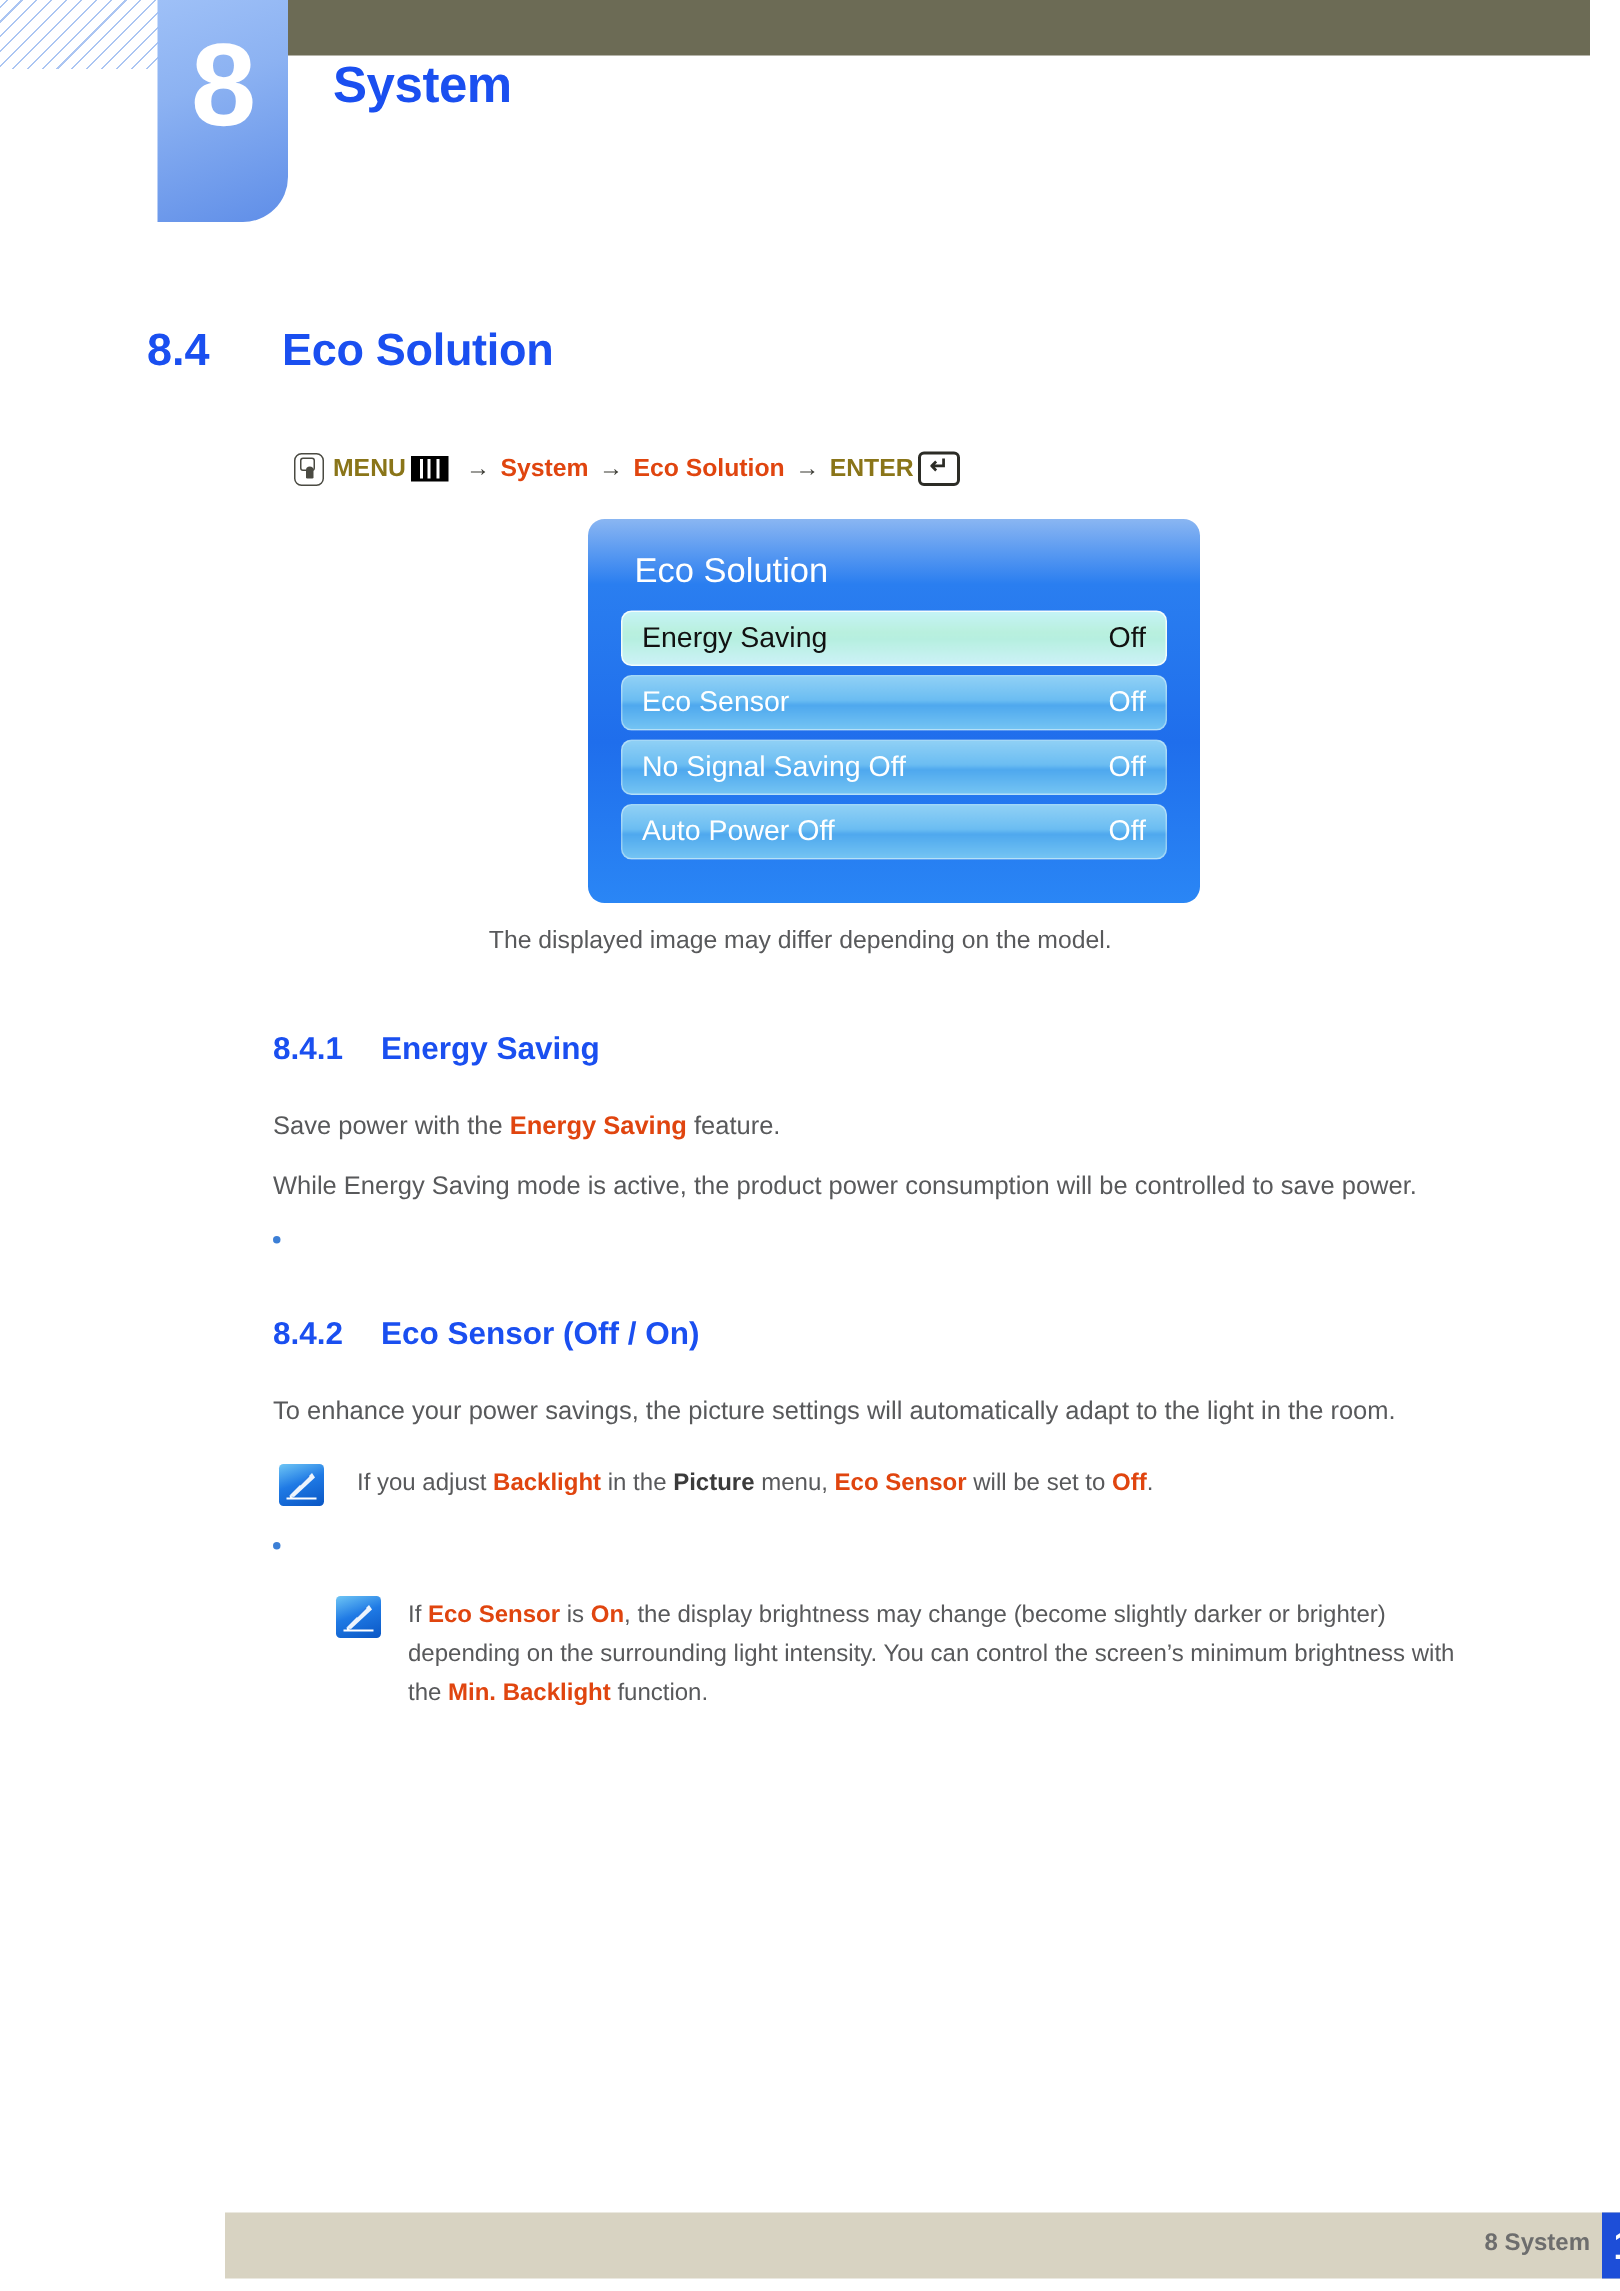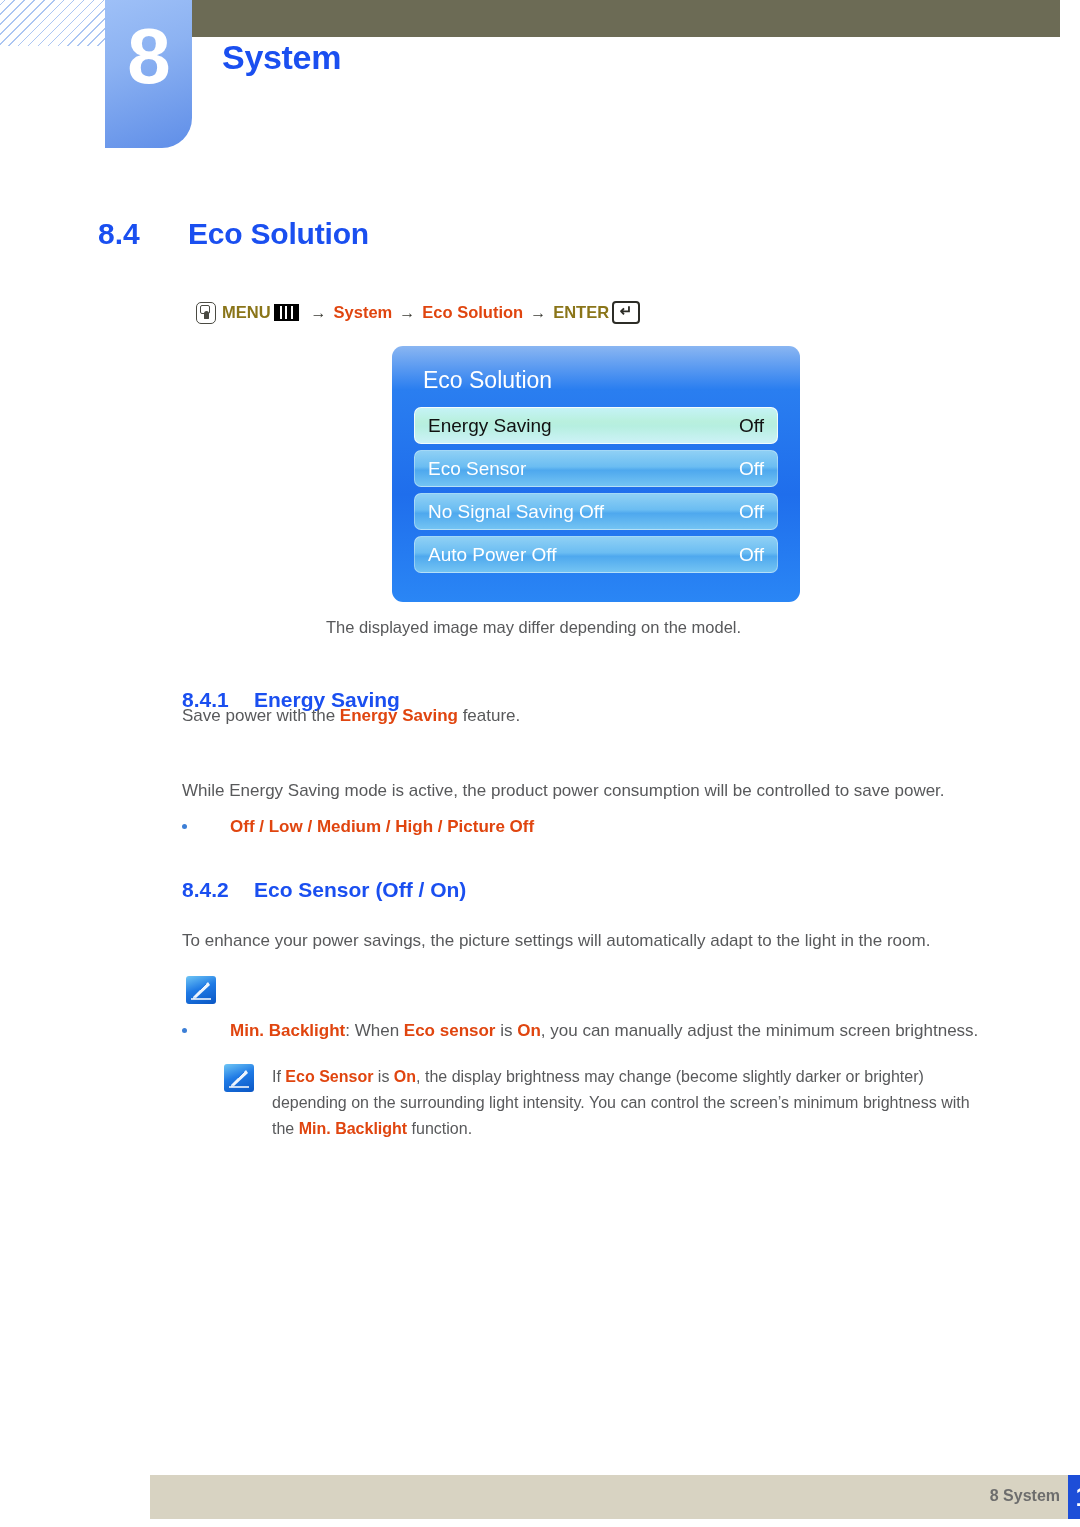--- a/index.html
+++ b/index.html
@@ -382,54 +382,53 @@
   </div>
 </div>
 
 <div class="figure-caption">The displayed image may differ depending on the model.</div>
 
 <div class="h3-row" style="top:688px">
   <span class="h3-num">8.4.1</span>
   <span>Energy Saving</span>
 </div>
 
-<div class="para" style="top:704px; width:800px">
+<div class="para" style="top:739px; width:800px">
   <span>Save power with the </span><b class="red">Energy Saving</b><span> feature.</span>
 </div>
 
 <div class="para" style="top:779px; width:830px">While Energy Saving mode is active, the product power consumption will be controlled to save power.</div>
 
 <div class="bullet-row" style="top:815px; width:700px">
   <span class="bullet-dot"></span>
-  <span class="bullet-text"><b class="red">Off / Low / Medium / High / Picture Off</b></span>
 </div>
 
 <div class="h3-row" style="top:878px">
   <span class="h3-num">8.4.2</span>
   <span>Eco Sensor (Off / On)</span>
 </div>
 
 <div class="para" style="top:929px; width:830px">To enhance your power savings, the picture settings will automatically adapt to the light in the room.</div>
 
 <div class="note-row" style="left:186px; top:976px; width:790px">
   <span class="note-icon">
     <svg width="22" height="21" viewBox="0 0 22 21">
       <path d="M3 18 L18 3 L20 6 L6 19 Z" fill="#ffffff" opacity="0.92"></path>
       <path d="M3 18 L6 19 L3.5 20 Z" fill="#ffffff"></path>
       <path d="M10 11 L16 5" stroke="#2a7ae0" stroke-width="1" fill="none"></path>
       <path d="M1 20 L21 20" stroke="#ffffff" stroke-width="1.4"></path>
     </svg>
   </span>
+  <span class="note-text" style="margin-left:22px">
+    If you adjust <b class="red">Backlight</b> in the <b class="dark">Picture</b> menu, <b class="red">Eco Sensor</b> will be set to <b class="red">Off</b>.
+  </span>
 </div>
 
 <div class="bullet-row" style="top:1019px; width:840px">
   <span class="bullet-dot"></span>
-  <span class="bullet-text">
-    <b class="red">Min. Backlight</b>: When <b class="red">Eco sensor</b> is <b class="red">On</b>, you can manually adjust the minimum screen brightness.
-  </span>
 </div>
 
 <div class="note-row" style="left:224px; top:1064px; width:760px">
   <span class="note-icon">
     <svg width="22" height="21" viewBox="0 0 22 21">
       <path d="M3 18 L18 3 L20 6 L6 19 Z" fill="#ffffff" opacity="0.92"></path>
       <path d="M3 18 L6 19 L3.5 20 Z" fill="#ffffff"></path>
       <path d="M10 11 L16 5" stroke="#2a7ae0" stroke-width="1" fill="none"></path>
       <path d="M1 20 L21 20" stroke="#ffffff" stroke-width="1.4"></path>
     </svg>

